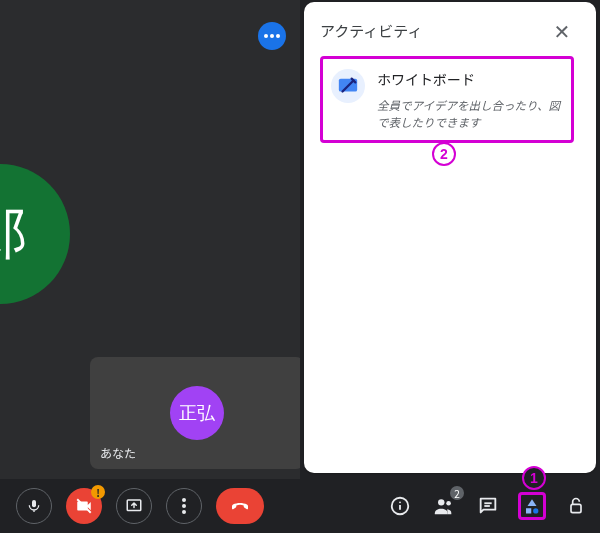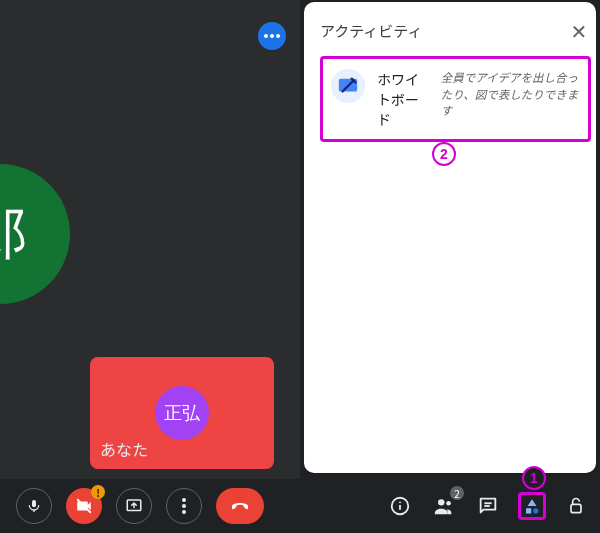--- a/index.html
+++ b/index.html
@@ -27,59 +27,59 @@
   .big-avatar {
     position: absolute; top: 164px; left: -70px;
     width: 140px; height: 140px; border-radius: 50%;
     background: #137333; color: #fff;
     display:flex; align-items:center; justify-content:center;
     font-size: 56px; font-weight: 400; font-family: "Yu Mincho", "Hiragino Mincho Pro", serif;
   }
 
   .self-tile {
     position: absolute; left: 90px; bottom: 10px;
-    width: 184px; height: 112px;
-    background: #ef4444; border-radius: 8px;
+    width: 214px; height: 112px;
+    background: #404040; border-radius: 8px;
     display:flex; align-items:center; justify-content:center;
   }
   .self-avatar {
     width: 54px; height: 54px; border-radius: 50%;
     background: #a142f4; color:#fff;
     display:flex; align-items:center; justify-content:center;
     font-size: 18px; font-family: "Yu Mincho","Hiragino Mincho Pro", serif;
   }
   .self-label {
     position:absolute; left: 10px; bottom: 8px;
-    font-size: 16px; color:#e8eaed;
+    font-size: 12px; color:#e8eaed;
   }
 
   .panel {
     flex: 1; background:#fff; color:#202124; border-radius:10px;
-    margin: 2px 4px 6px 0; padding: 16px 5px 14px 16px;
+    margin: 2px 4px 6px 0; padding: 16px 22px 14px 16px;
     position: relative; height: calc(100% - 8px);
     box-shadow: 0 1px 2px rgba(0,0,0,.2);
   }
   .panel-header {
     display:flex; align-items:center; justify-content:space-between;
     margin-bottom: 14px;
   }
   .panel-title { font-size: 15px; color:#3c4043; }
   .close-x { font-size: 20px; color:#5f6368; width:24px; height:24px;
     display:flex; align-items:center; justify-content:center; cursor:pointer; }
 
   .activity-item {
     display:flex; gap:12px; padding: 10px 8px;
     border: 3px solid #d400d4; border-radius:4px;
   }
   .wb-icon {
     width: 34px; height: 34px; border-radius:50%;
     background:#e8f0fe; display:flex; align-items:center; justify-content:center;
     flex-shrink:0;
   }
-  .activity-text { display:flex; gap:16px; }
+  .activity-text { display:flex; flex-direction:column; gap:8px; }
   .activity-title { font-size: 14px; color:#202124; }
   .activity-desc { font-size: 11.5px; color:#5f6368; line-height:1.45;font-style:italic; }
 
   .annot {
     position:absolute; width:24px; height:24px; border:2px solid #d400d4;
     border-radius:50%; color:#d400d4; font-size:14px; font-weight:600;
     display:flex; align-items:center; justify-content:center; background:#fff;
     font-family: Arial, sans-serif;
   }
 

